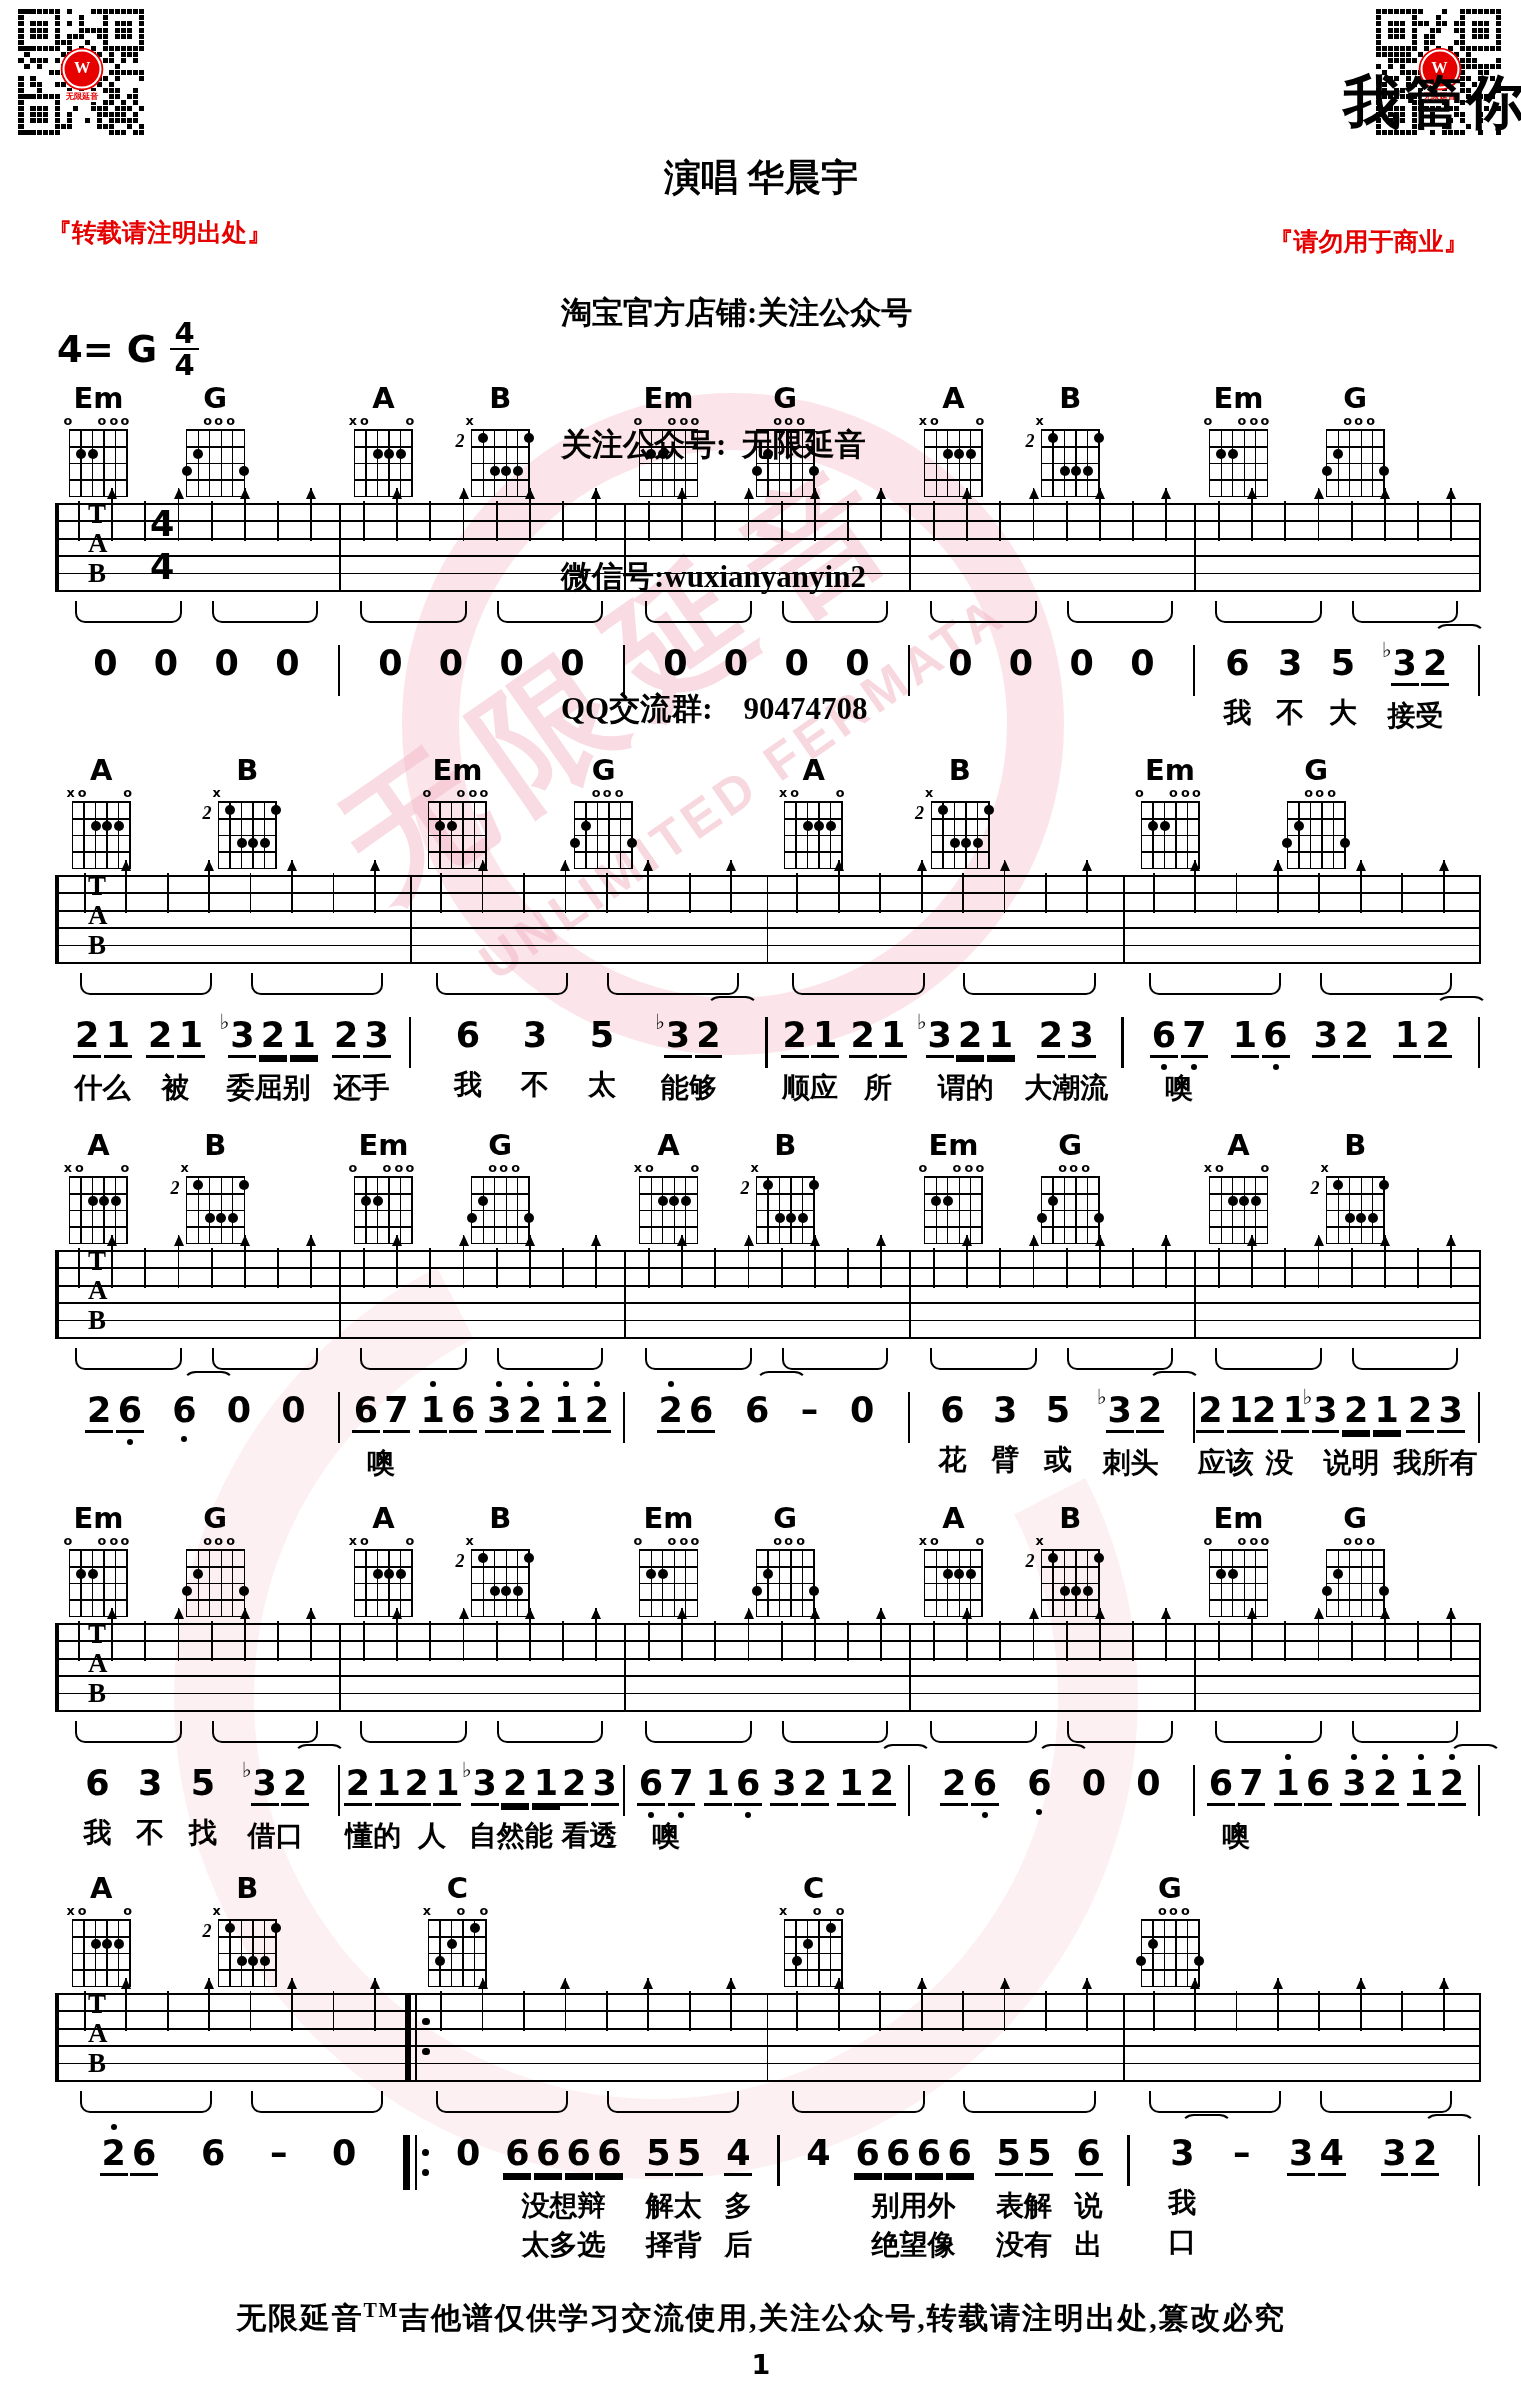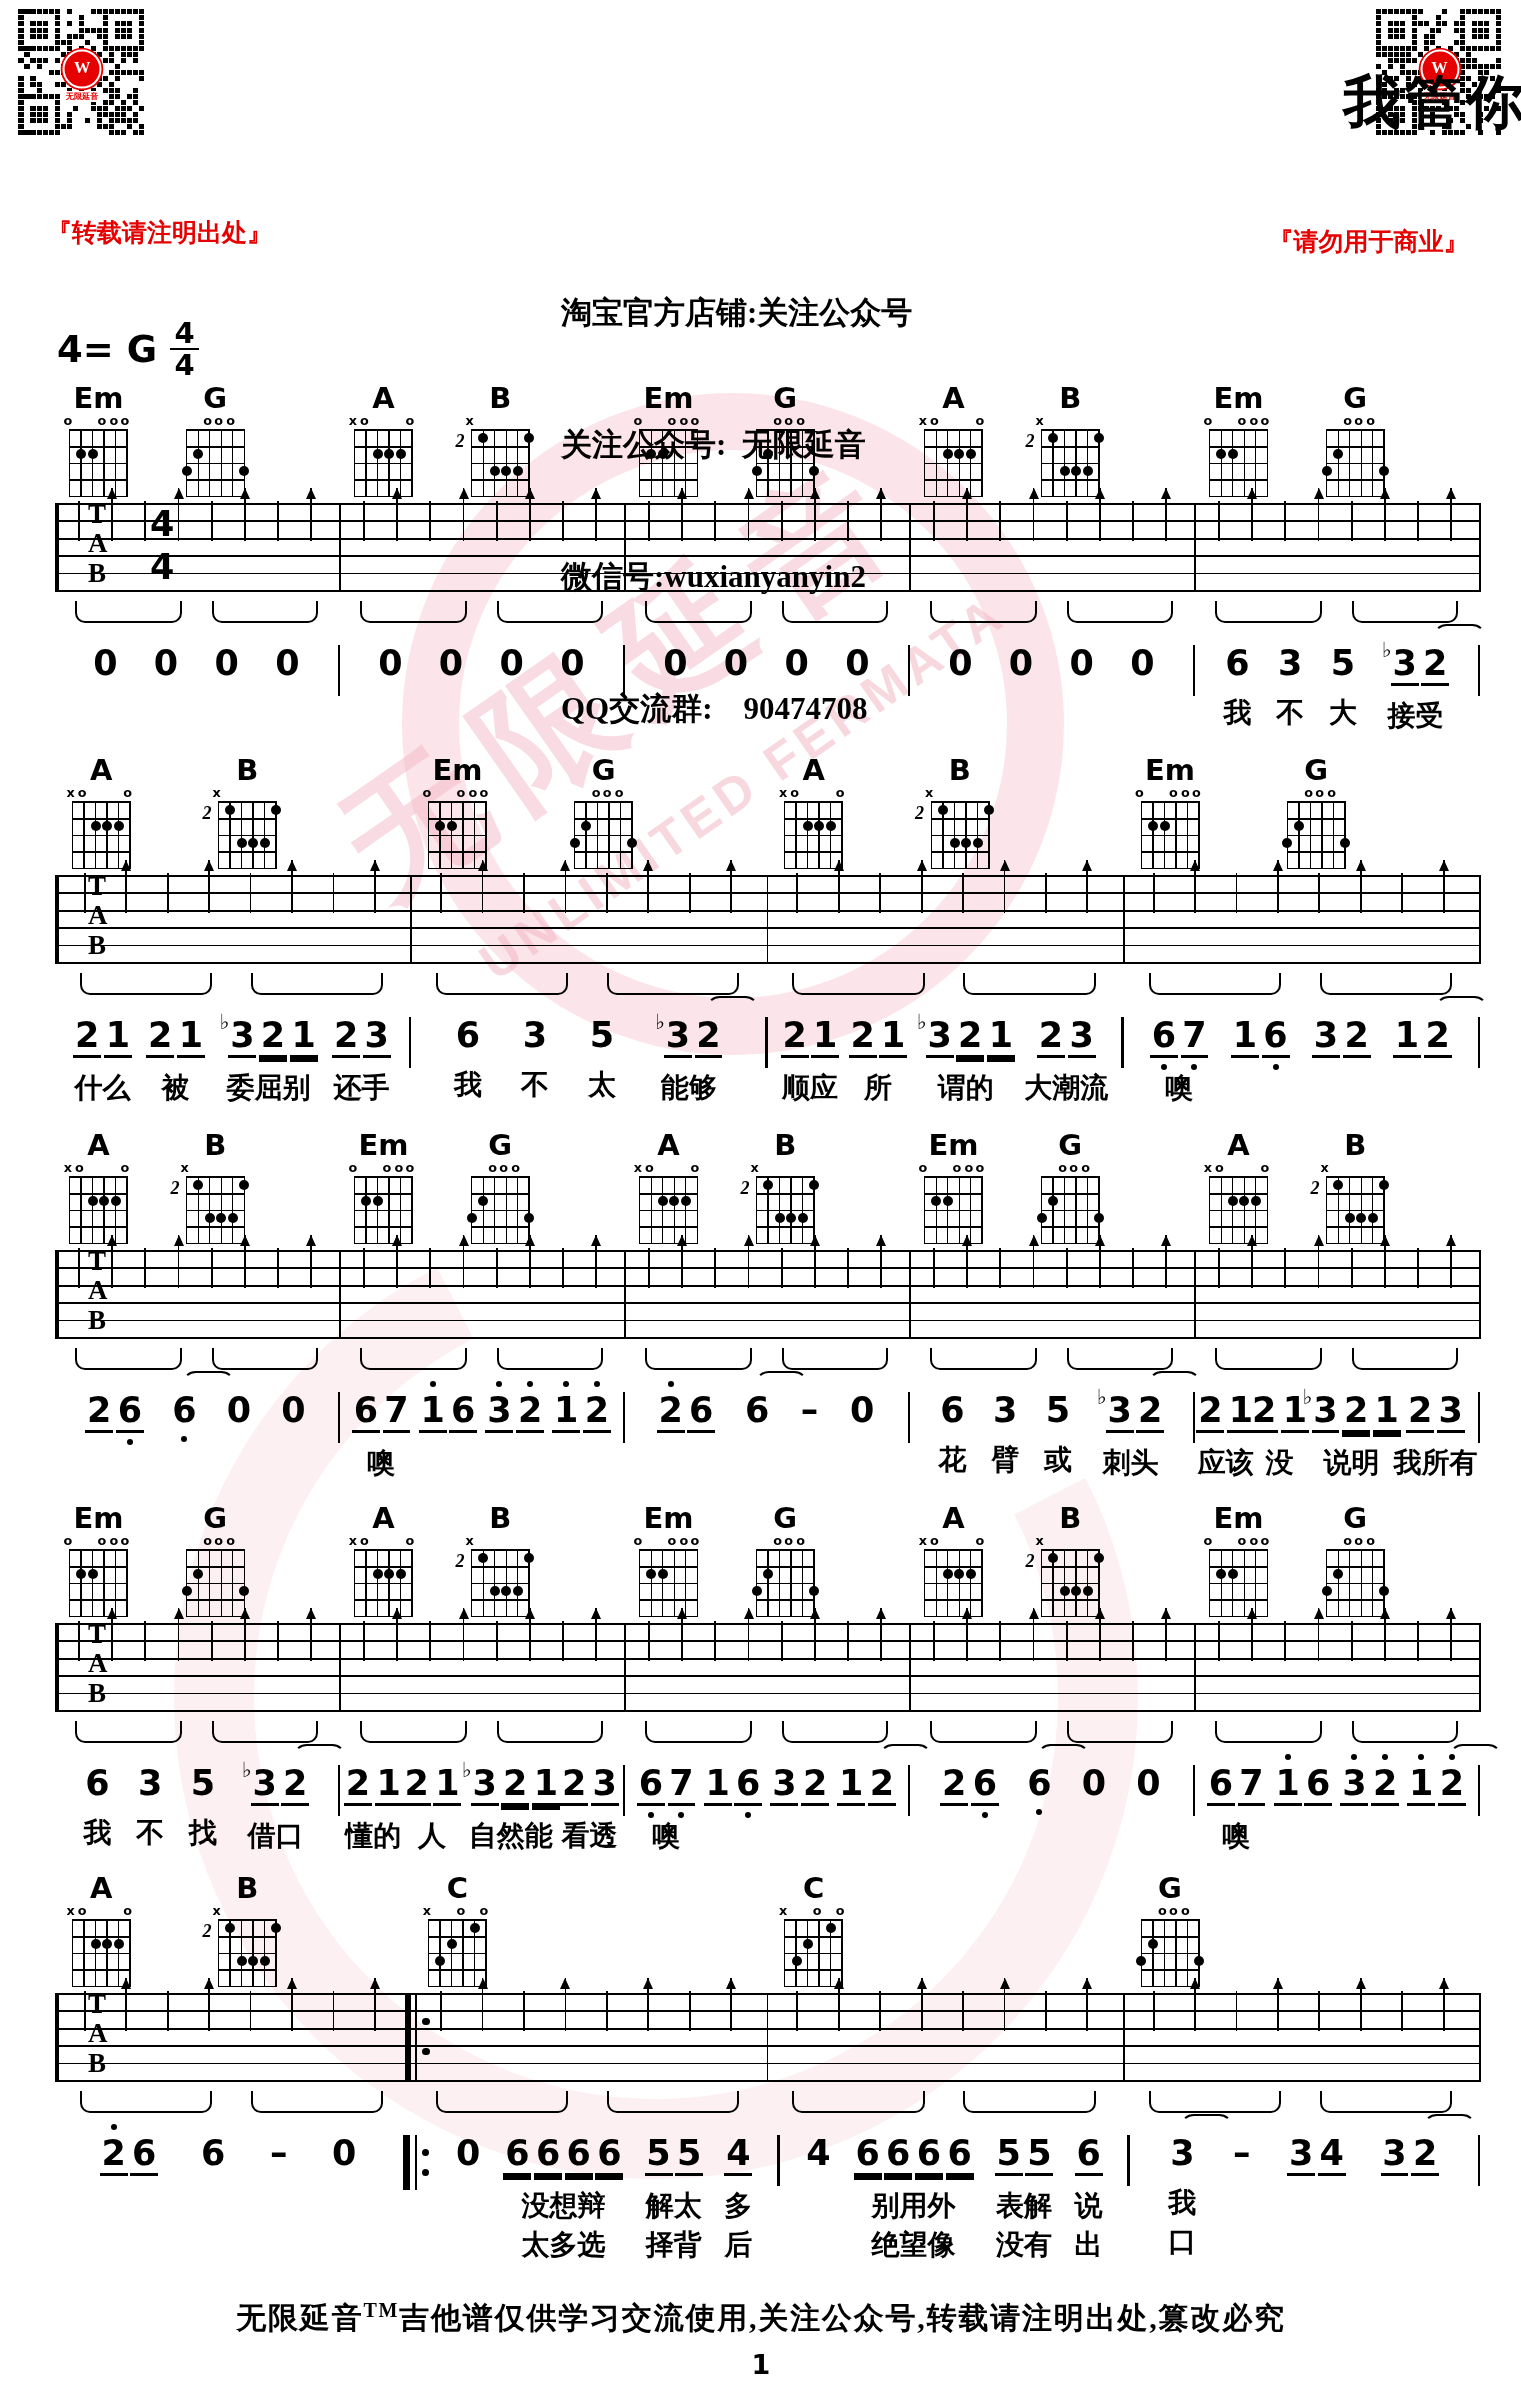--- a/index.html
+++ b/index.html
@@ -554,20 +554,21 @@
       <div class="mod" style="left: 124px; top: 124px; width: 5.3px; height: 5.3px;"></div>
       <div class="logo">
         <span>W</span>
       </div>
       <div class="logotxt">无限延音</div>
     </div>
   <div class="qrcap" style="left:9px;top:216px;width:301px;text-align:center;">『转载请注明出处』</div>
   <div class="qrcap" style="left:1215px;top:225px;width:307px;text-align:center;">『请勿用于商业』</div>
 
   <div class="title">我管你</div>
+  <div class="artist">演唱 华晨宇</div>
 
   <div class="shop">
     <div>淘宝官方店铺:关注公众号</div>
     <div>关注公众号:  无限延音</div>
     <div>微信号:wuxianyanyin2</div>
     <div>QQ交流群:    90474708</div>
   </div>
 
 
   <div class="keysig">

